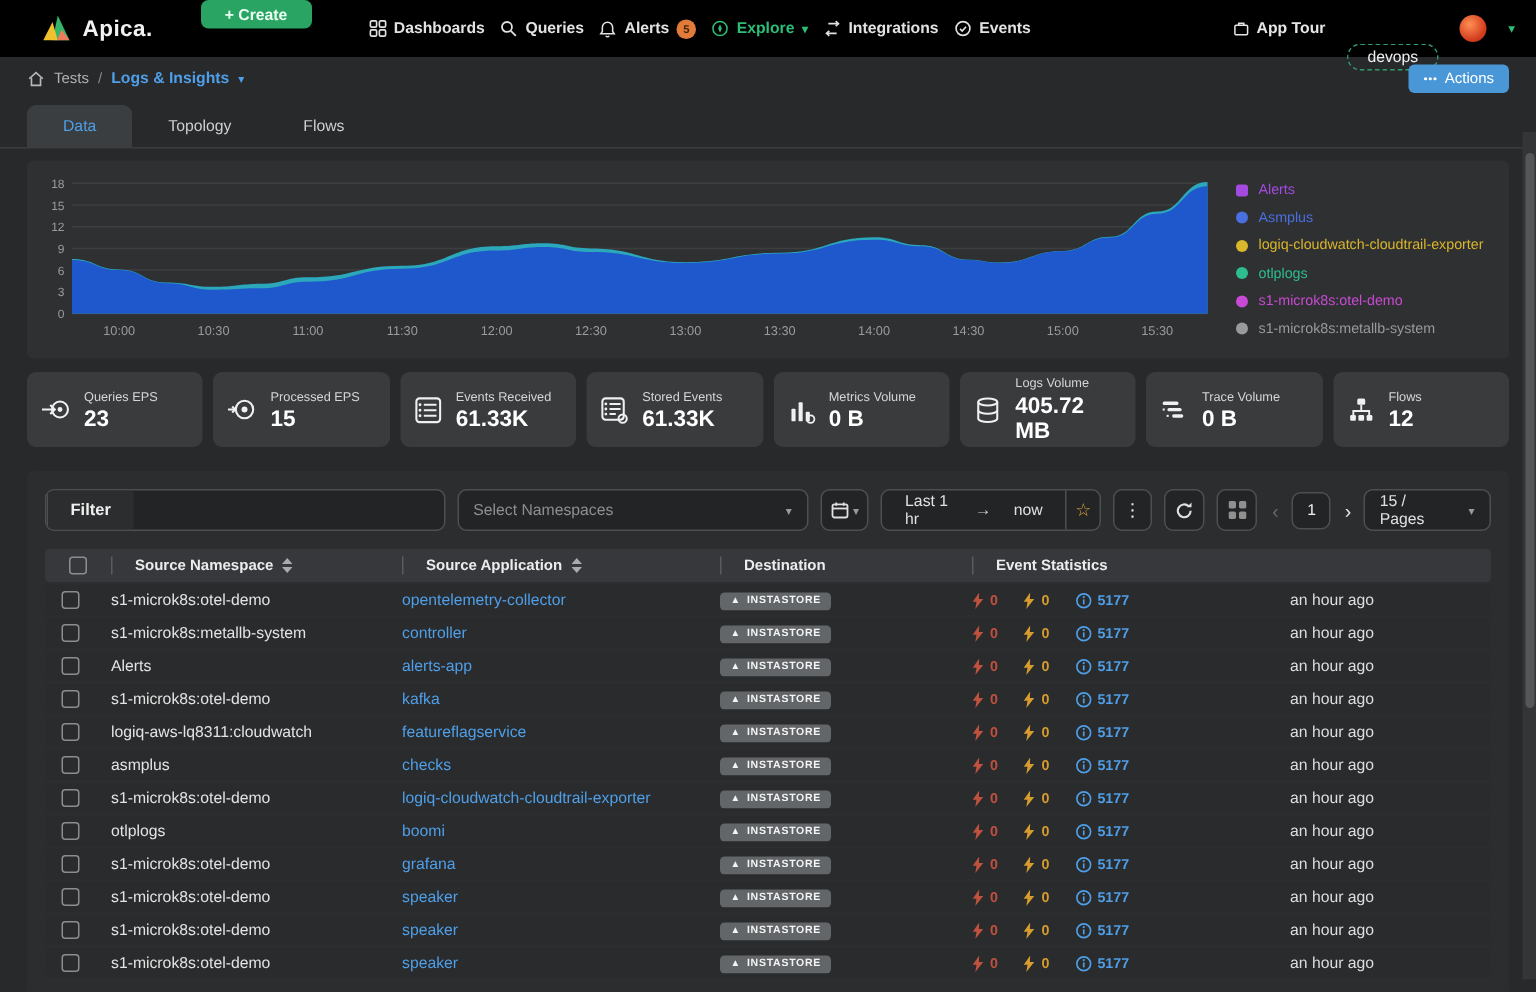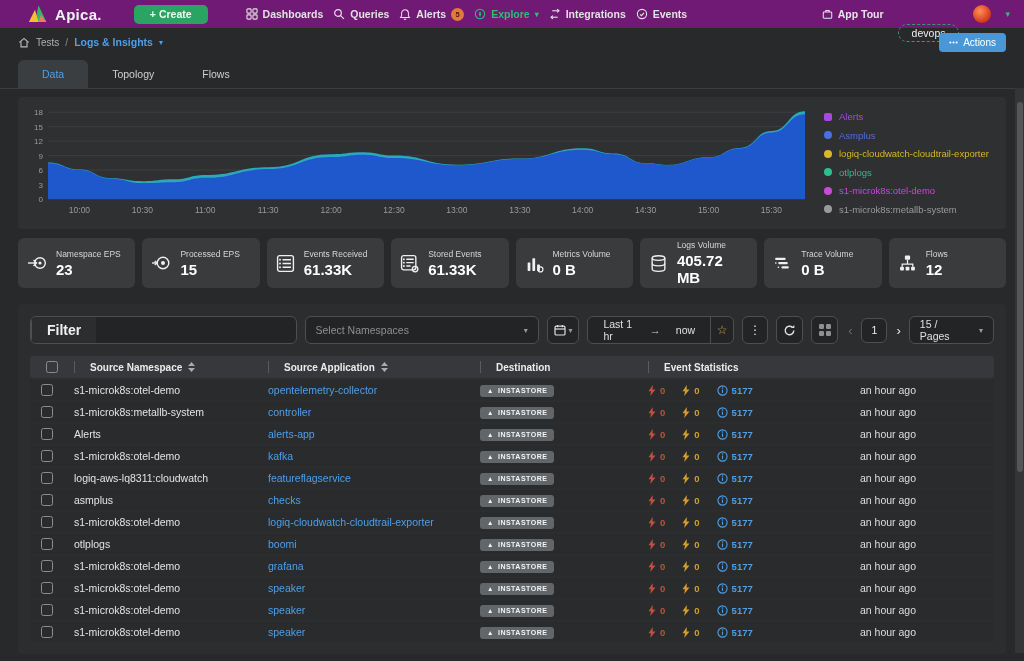--- a/index.html
+++ b/index.html
@@ -1,20 +1,20 @@
 <!DOCTYPE html>
 <html><head>
 <meta charset="utf-8">
 <style>
   * { margin:0; padding:0; box-sizing:border-box; }
   html,body { width:1024px; height:661px; overflow:hidden; }
   body { background:#28292b; font-family:"Liberation Sans", sans-serif; color:#e6e6e6; position:relative; }
 
   
-  .navbar { height:28px; background:#701a75; display:flex; align-items:center; padding:0 14px; gap:20px; }
+  .navbar { height:38px; background:#000000; display:flex; padding:0 14px; gap:20px; }
   .logo { display:flex; align-items:center; gap:6px; margin-left:14px; }
   .logo-text { font-size:15px; font-weight:bold; letter-spacing:.3px; color:#f2f2f2; }
   .create-btn { background:#2aa463; color:#eafff2; font-size:10.5px; font-weight:bold; border:none;
     border-radius:5px; height:19px; padding:0 16px; margin-left:12px; cursor:pointer; }
   .nav-items { display:flex; align-items:center; gap:10px; margin-left:18px; }
   .nav-item { display:flex; align-items:center; gap:5px; font-size:10.5px; font-weight:bold; color:#e2e2e2; cursor:pointer; }
   .nav-item svg { display:block; }
   .badge { background:#e07b39; color:#47230b; font-size:7.5px; font-weight:bold; width:13px; height:13px;
     border-radius:50%; display:flex; align-items:center; justify-content:center; }
   .nav-item.explore { color:#2dbd76; }
@@ -58,21 +58,21 @@
 
   
   .table-panel { margin-top:16px; background:#2c2d2f; border-radius:4px; padding:12px; }
   .toolbar { display:flex; align-items:center; gap:8px; height:28px; }
   .ctl { border:1px solid #4e4f51; border-radius:6px; background:#232426; height:28px; display:flex; align-items:center; }
   .filter-group { width:296px; overflow:hidden; }
   .filter-input { flex:1; background:transparent; border:none; outline:none; color:#ddd; font-size:10.5px;
     padding:0 10px; height:100%; font-family:"Liberation Sans", sans-serif; }
   .filter-input::placeholder { color:#8f8f8f; }
   .filter-btn { border:none; border-left:1px solid #4e4f51; background:#2c2d2f; color:#f0f0f0;
-    font-size:14px; font-weight:bold; height:100%; padding:0 15px; cursor:pointer; }
+    font-size:11px; font-weight:bold; height:100%; padding:0 15px; cursor:pointer; }
   .ns-select { width:258px; padding:0 10px; justify-content:space-between; cursor:pointer; }
   .ns-ph { font-size:10.5px; color:#8f8f8f; }
   .dd-chev { color:#9a9a9a; font-size:8px; }
   .icon-btn { justify-content:center; gap:3px; cursor:pointer; color:#e0e0e0; }
   .cal-btn { width:36px; }
   .range-box { padding:0; }
   .range-seg { font-size:10.5px; color:#e0e0e0; padding:0 15px; cursor:pointer; }
   .range-arrow { font-size:11px; color:#cfcfcf; }
   .star-seg { border-left:1px solid #4e4f51; width:30px; height:100%; display:flex; align-items:center;
     justify-content:center; color:#d8a23a; font-size:12px; cursor:pointer; }
@@ -287,21 +287,21 @@
     <div class="stat-card">
       <span class="stat-icon">
           <svg width="20" height="20" viewBox="0 0 20 20" fill="none" stroke="currentColor" stroke-width="1.4">
             <path d="M1 10h8"></path>
             <path d="M6.5 7l3 3-3 3"></path>
             <circle cx="13" cy="10" r="5.3"></circle>
             <circle cx="13" cy="10" r="1.6" fill="currentColor" stroke="none"></circle>
           </svg>
         </span>
       <div>
-          <div class="stat-label">Namespace EPS</div>
+          <div class="stat-label">Queries EPS</div>
       <div class="stat-value">23</div>
         </div>
     </div>
     <div class="stat-card">
       <span class="stat-icon">
           <svg width="20" height="20" viewBox="0 0 20 20" fill="none" stroke="currentColor" stroke-width="1.4">
             <circle cx="12" cy="10" r="5.8"></circle>
             <circle cx="12" cy="10" r="2" fill="currentColor" stroke="none"></circle>
             <path d="M1 10h4.5"></path>
             <path d="M3.8 8l2 2-2 2"></path>

